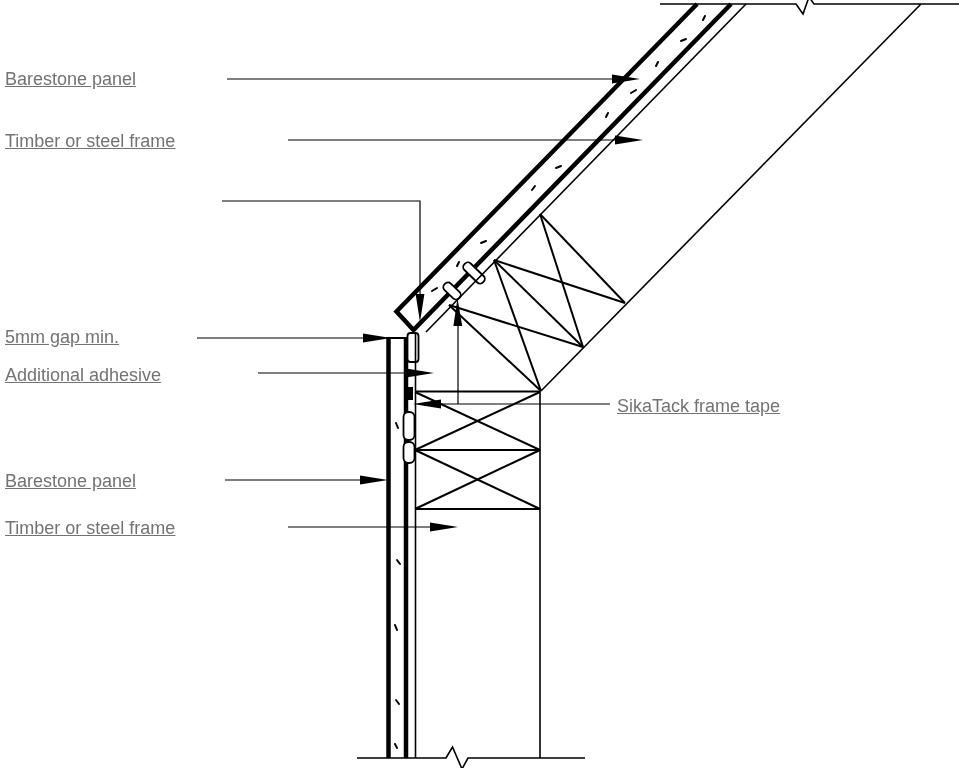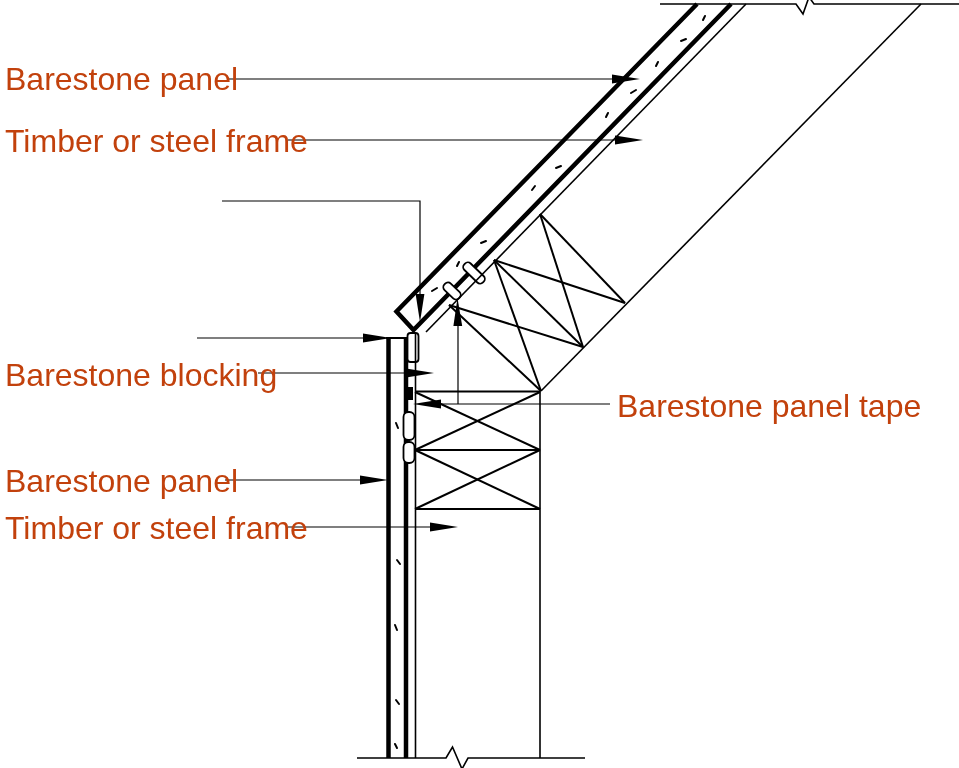--- a/index.html
+++ b/index.html
@@ -15,25 +15,26 @@
     overflow: hidden;
     font-family: "Liberation Sans", "DejaVu Sans", sans-serif;
   }
   #linework {
     position: absolute;
     left: 0;
     top: 0;
   }
   .callout {
     position: absolute;
-    color: #c2410c;
-    font-size: 32px;
+    color: #737373;
+    font-size: 18px;
     line-height: 33px;
     white-space: nowrap;
     letter-spacing: 0px;
+    text-decoration: underline;
   }
   .stroke-thick  { stroke: #000; stroke-width: 4.5; fill: none; }
   .stroke-med    { stroke: #000; stroke-width: 2;   fill: none; }
   .stroke-thin   { stroke: #000; stroke-width: 1.6; fill: none; }
   .stroke-leader { stroke: #000; stroke-width: 1.2; fill: none; }
   .fill-black    { fill: #000; stroke: none; }
   .bead          { stroke: #000; stroke-width: 1.8; fill: #fff; }
   .stipple       { stroke: #000; stroke-width: 2; fill: none; stroke-linecap: round; }
 </style>
 </head>
@@ -160,24 +161,25 @@
       <path class="stroke-leader" d="M458 404 V326"></path>
       <polygon class="fill-black" points="457.5,298 453.4,326 462.2,326"></polygon>
     </g>
   </svg>
 
   <div class="callout" style="left:5px; top:63px;">Barestone panel</div>
 
   <div class="callout" style="left:5px; top:125px;">Timber or steel frame</div>
 
 
+  <div class="callout" style="left:5px; top:321px;">5mm gap min.</div>
 
-  <div class="callout" style="left:5px; top:359px;">Barestone blocking</div>
+  <div class="callout" style="left:5px; top:359px;">Additional adhesive</div>
 
   <div class="callout" style="left:5px; top:465px;">Barestone panel</div>
 
   <div class="callout" style="left:5px; top:512px;">Timber or steel frame</div>
 
   <div class="callout" style="left:617px; top:390px;">
-    <div>Barestone panel tape</div>
+    <div>SikaTack frame tape</div>
   </div>
 
 </div>
 
 </body></html>

